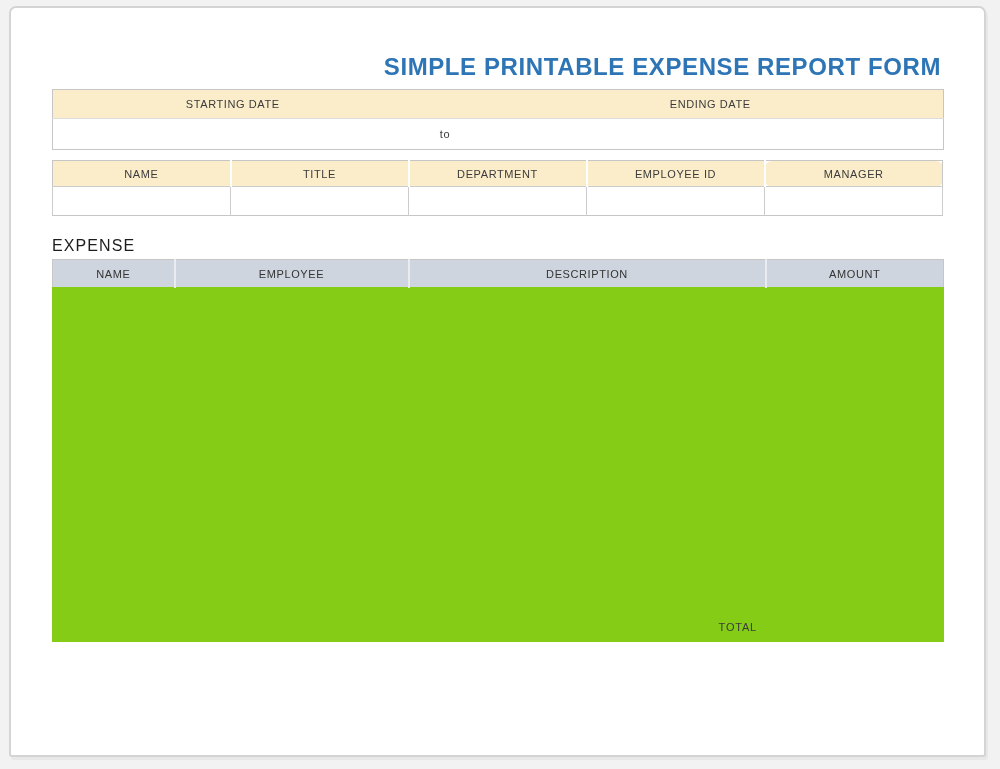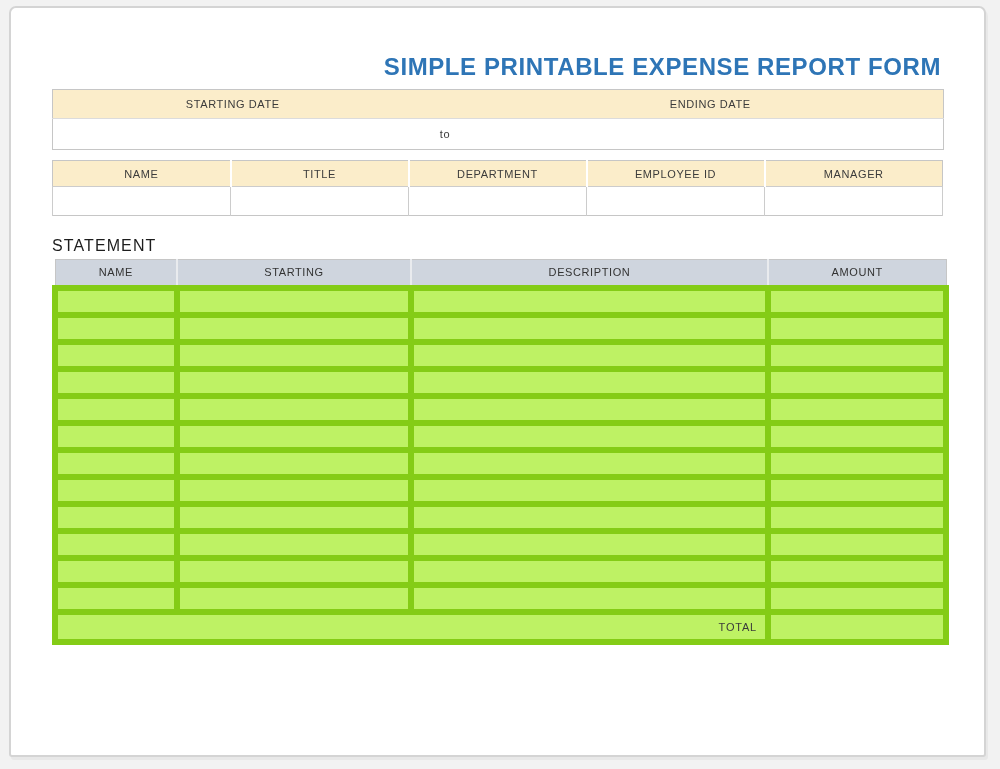--- a/index.html
+++ b/index.html
@@ -74,42 +74,42 @@
   .period-table thead tr{border-bottom:1px solid #dcdcdc;}
   
   .employee-table{margin-top:10px;border:1px solid var(--border-gray);}
   .employee-table th{
     background:var(--header-cream);
     height:26px;
     border-left:2px solid #ffffff;
     border-right:2px solid #ffffff;
   }
   .employee-table th:first-child{border-left:none;}
-  .employee-table th:last-child{border-right:none;}
+  .employee-table th:last-child{border-right:none;border-radius:7px;}
   .employee-table td{
     height:29px;
     background:#fff;
     border:1px solid #cccccc;
     border-bottom:none;
   }
   
   .expenses-table{margin-top:2px;border:1px solid var(--border-gray);}
   .expenses-table th{
     background:var(--header-gray);
     height:28px;
     border-left:2px solid #e9ebee;
     border-right:2px solid #e9ebee;
     color:#333;
   }
   .expenses-table th:first-child{border-left:none;}
   .expenses-table th:last-child{border-right:none;}
   .expenses-table td{
     height:27px;
-    background:#bef264;
-    border:6px solid #84cc16;
+    background:#84cc16;
+    border:1px solid #84cc16;
   }
   .expenses-table tr.total-row td{
     height:30px;
   }
   .expenses-table td.total-label{
     text-align:right;
     padding-right:8px;
     letter-spacing:0.8px;
   }
 </style>
@@ -164,33 +164,33 @@
       <tr>
         <td></td>
         <td></td>
         <td></td>
         <td></td>
         <td></td>
       </tr>
     </tbody>
   </table>
 
-  <h2 class="section-heading heading-expenses">STATEMENT</h2>
+  <h2 class="section-heading heading-expenses">EXPENSE</h2>
 
   <table class="expenses-table">
     <colgroup>
         <col style="width:122px">
         <col style="width:234px">
         <col style="width:357px">
         <col style="width:178px">
       </colgroup>
     <thead>
       <tr>
         <th>NAME</th>
-        <th>STARTING</th>
+        <th>EMPLOYEE</th>
         <th>DESCRIPTION</th>
         <th>AMOUNT</th>
       </tr>
     </thead>
     <tbody>
         <tr>
           <td></td>
           <td></td>
           <td></td>
           <td></td>

